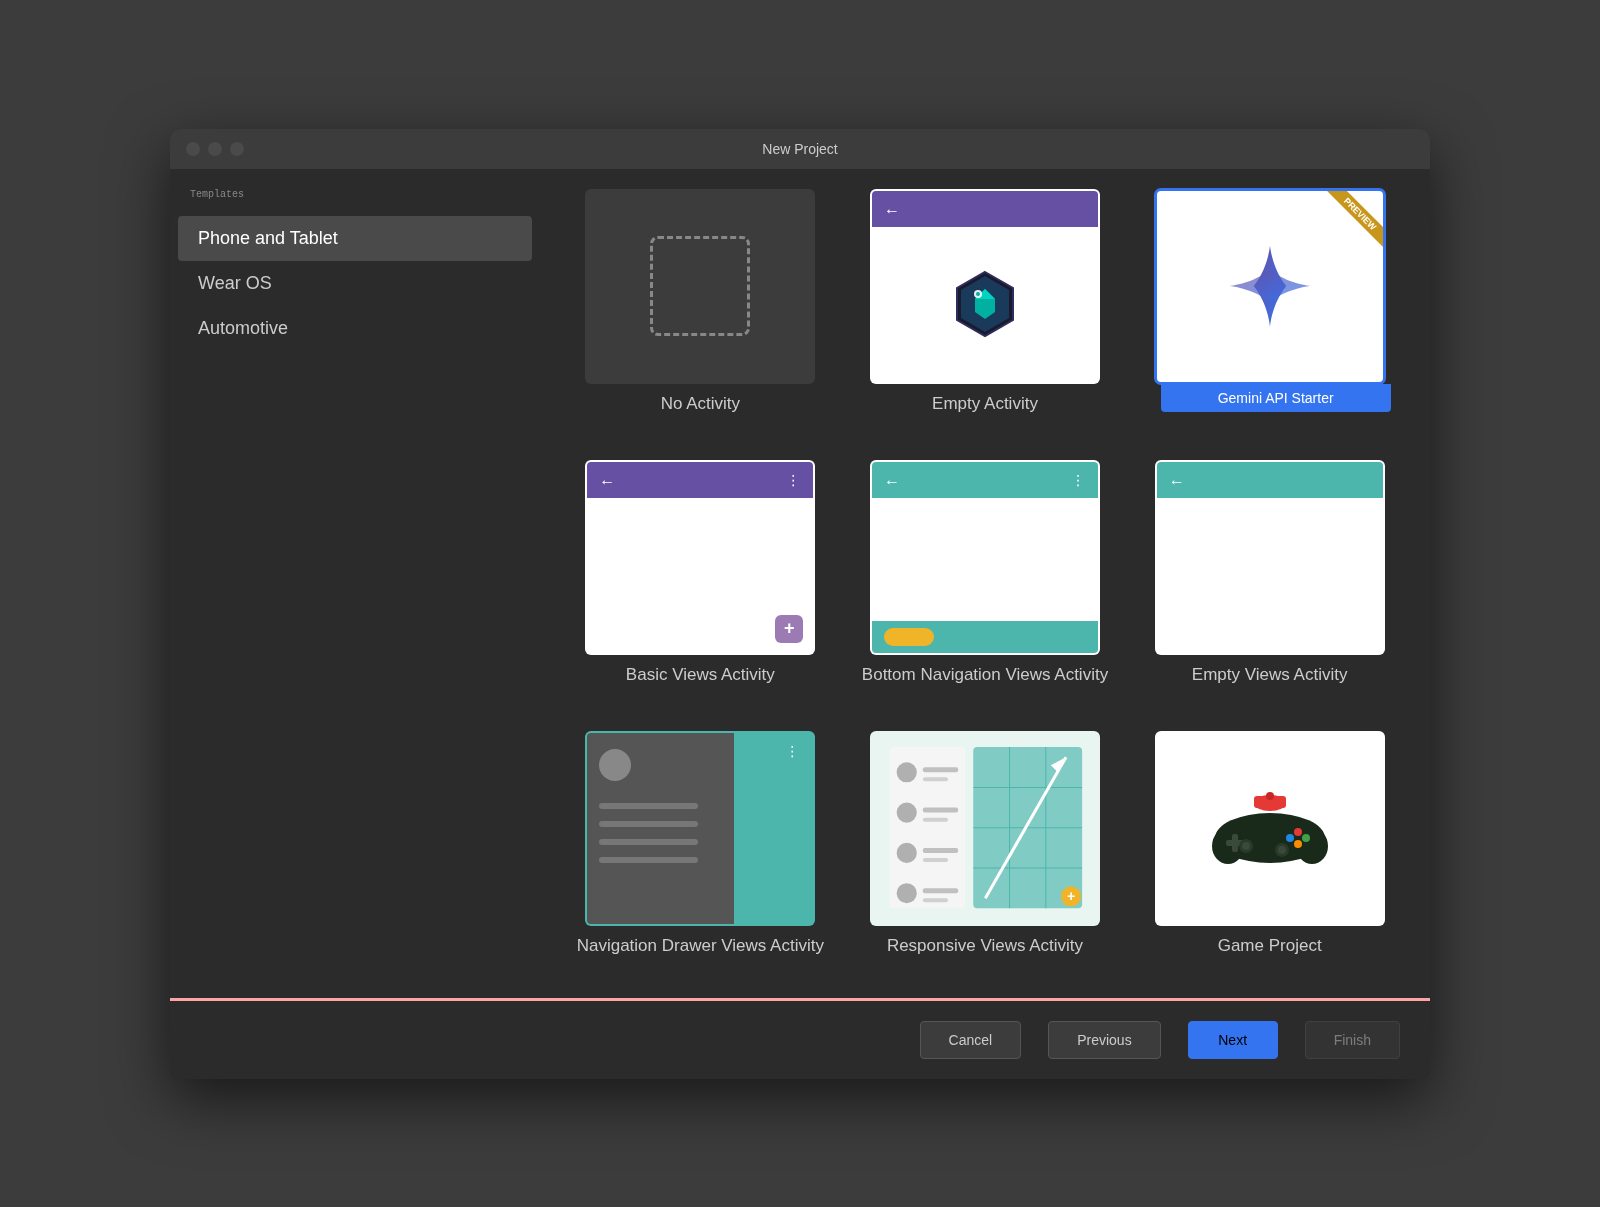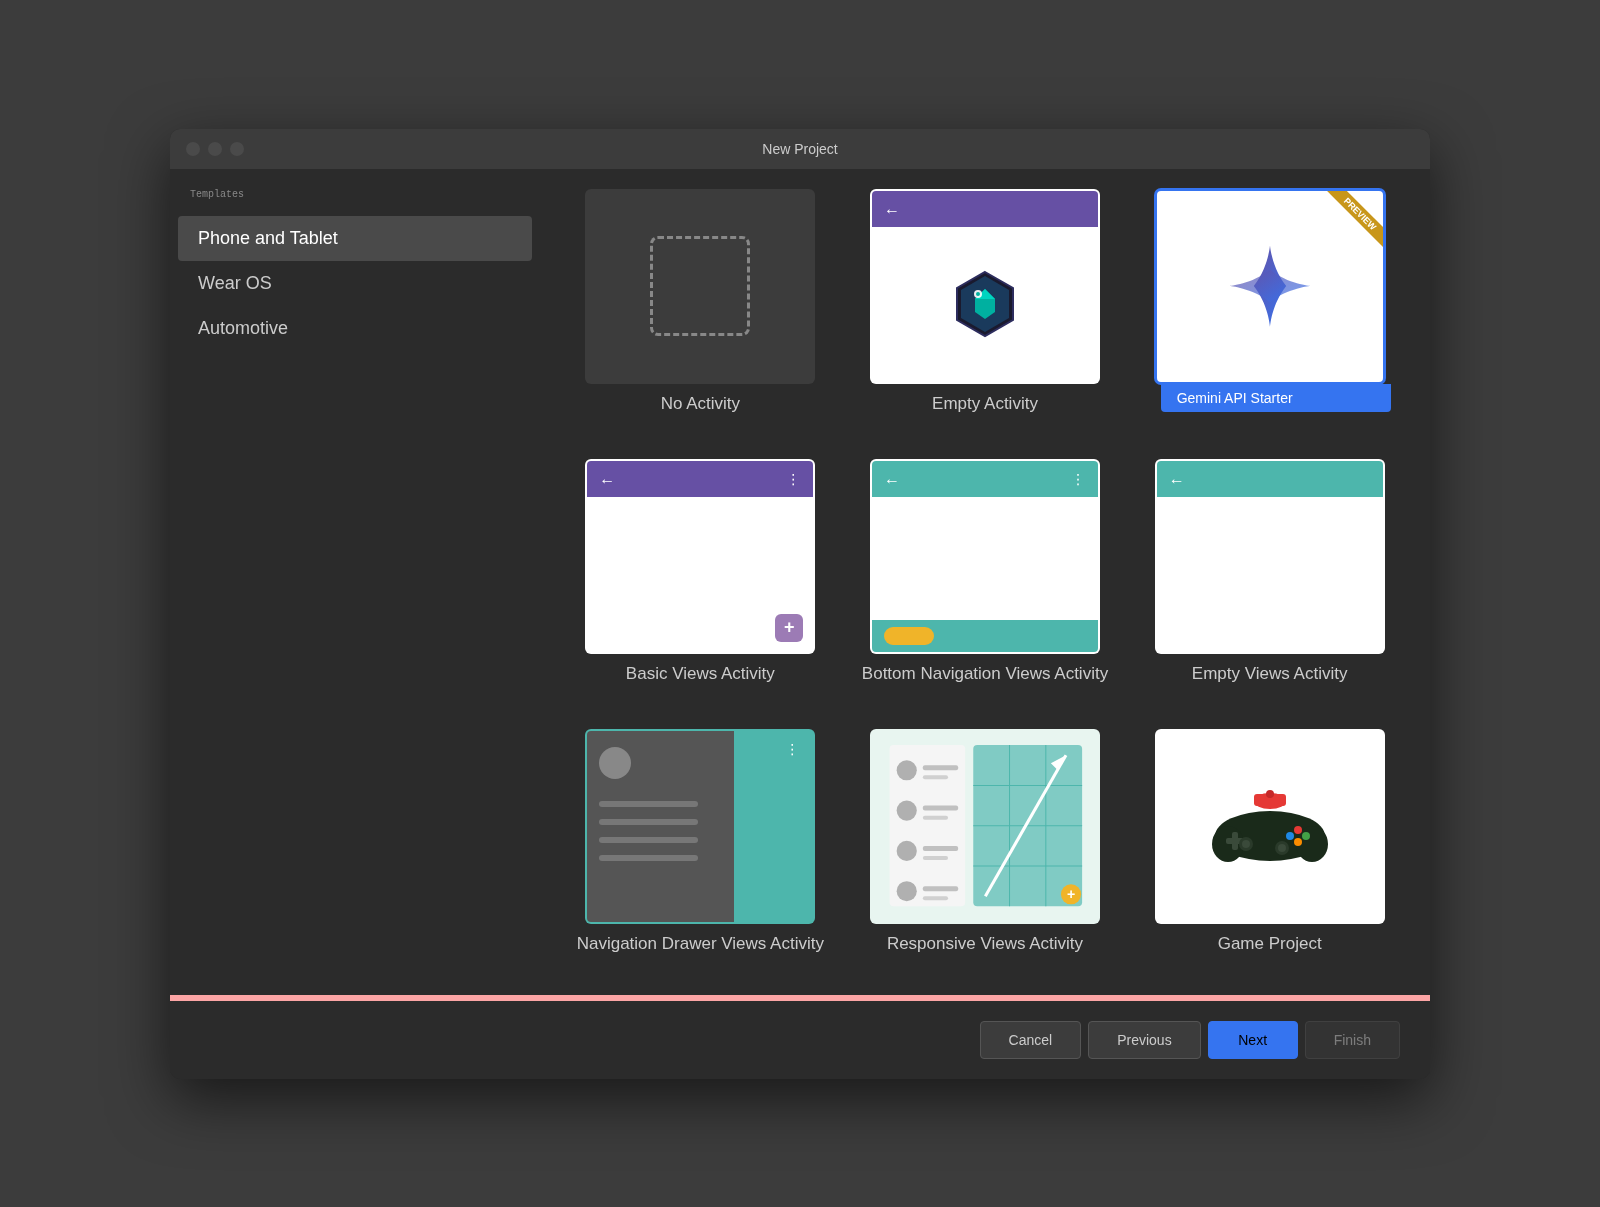--- a/index.html
+++ b/index.html
@@ -318,23 +318,23 @@
       background: #ffffff;
       display: flex;
       align-items: center;
       justify-content: center;
     }
     .footer {
       display: flex;
       justify-content: flex-end;
       align-items: center;
       padding: 20px 30px;
-      gap: 7px;
+      gap: 27px;
       background: #2b2b2b;
-      border-top: 6px solid #fca5a5;
+      border-top: 3px solid #fca5a5;
       flex-shrink: 0;
     }
     .btn {
       padding: 10px 28px;
       border-radius: 4px;
       font-size: 14px;
       cursor: pointer;
       border: 1px solid #555555;
       background: #3c3c3c;
       color: #cccccc;
@@ -348,20 +348,21 @@
     .btn.disabled {
       opacity: 0.5;
       cursor: not-allowed;
     }
     .selected-label {
       background: #3574f0;
       padding: 6px 16px;
       border-radius: 0 0 4px 4px;
       width: 100%;
       max-width: 230px;
+      text-align: center;
       margin-left: 12px;
     }
     .template-item-wrapper {
       display: flex;
       flex-direction: column;
       align-items: center;
     }
   </style>
 </head>
 <body>

